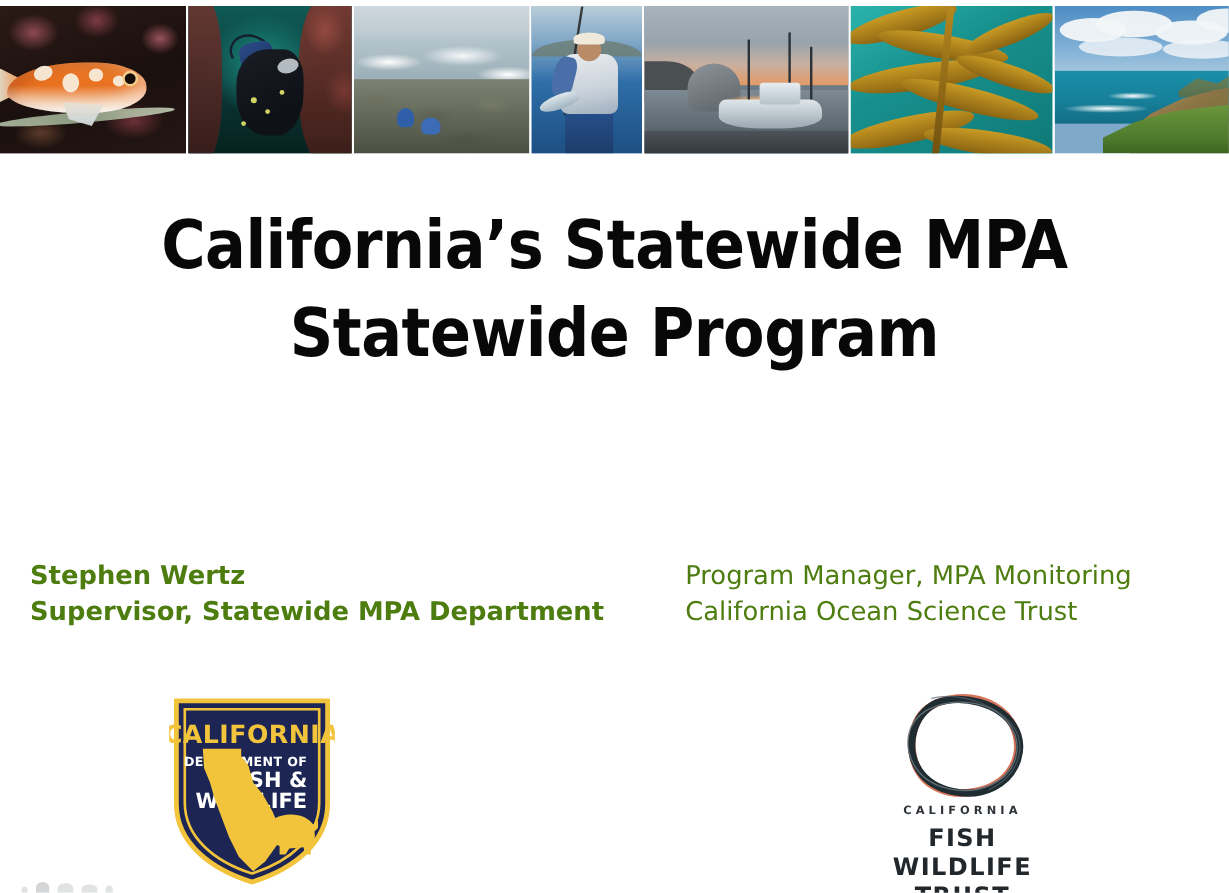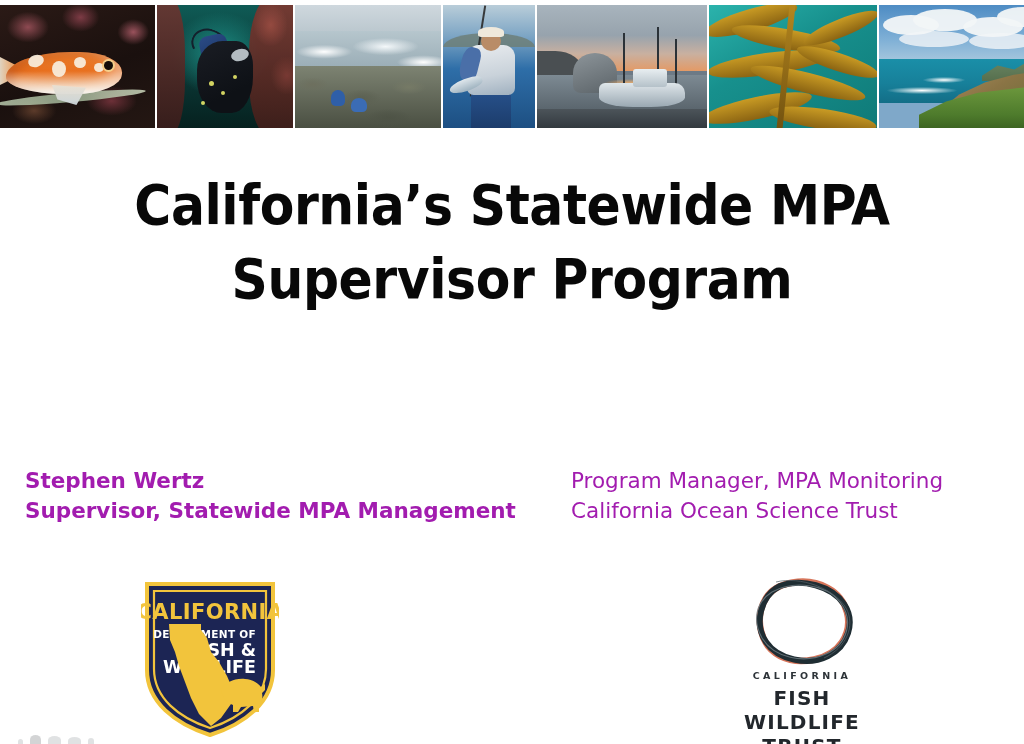--- a/index.html
+++ b/index.html
@@ -345,21 +345,21 @@
   
   .presenters {
     position:absolute;
     left:0; top:466px; width:1024px; height:100px;
   }
   .presenter {
     position:absolute;
     top:0;
     font-size:21.5px;
     line-height:30px;
-    color:#a21caf;
+    color:#4d7c0f;
     font-family:"DejaVu Sans", sans-serif;
     white-space:nowrap;
   }
   .presenter .nm { font-weight:600; }
   .presenter .rl { font-weight:400; }
   .pres-left  { left:25px; }
   .pres-right { left:571px; }
   .pres-left .nm, .pres-left .rl { font-weight:600; }
 
   
@@ -513,28 +513,28 @@
       <div class="foam2"></div>
       <div class="ridge"></div>
       <div class="cliff"></div>
       <div class="grass"></div>
     </div>
 
   </div>
 
   <h1 class="title">
     <span class="ln">California’s Statewide MPA</span>
-    <span class="ln">Supervisor Program</span>
+    <span class="ln">Statewide Program</span>
   </h1>
 
   <div class="presenters">
 
     <div class="presenter pres-left">
       <div class="nm">Stephen Wertz</div>
-      <div class="rl">Supervisor, Statewide MPA Management</div>
+      <div class="rl">Supervisor, Statewide MPA Department</div>
     </div>
 
     <div class="presenter pres-right">
       <div class="rl">Program Manager, MPA Monitoring</div>
       <div class="rl">California Ocean Science Trust</div>
     </div>
 
   </div>
 
   <div class="cdfw">

